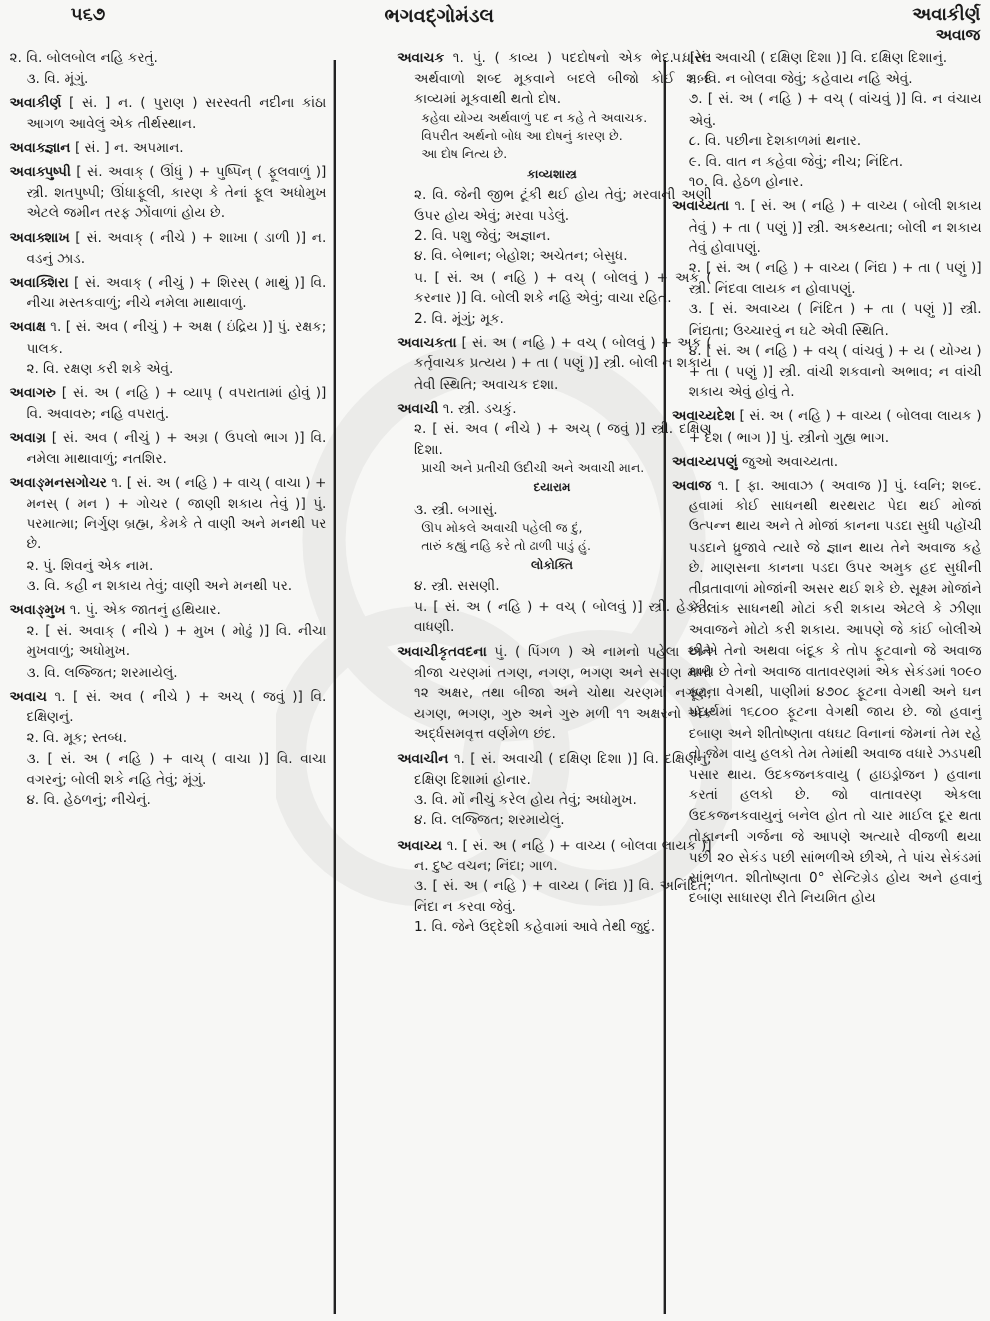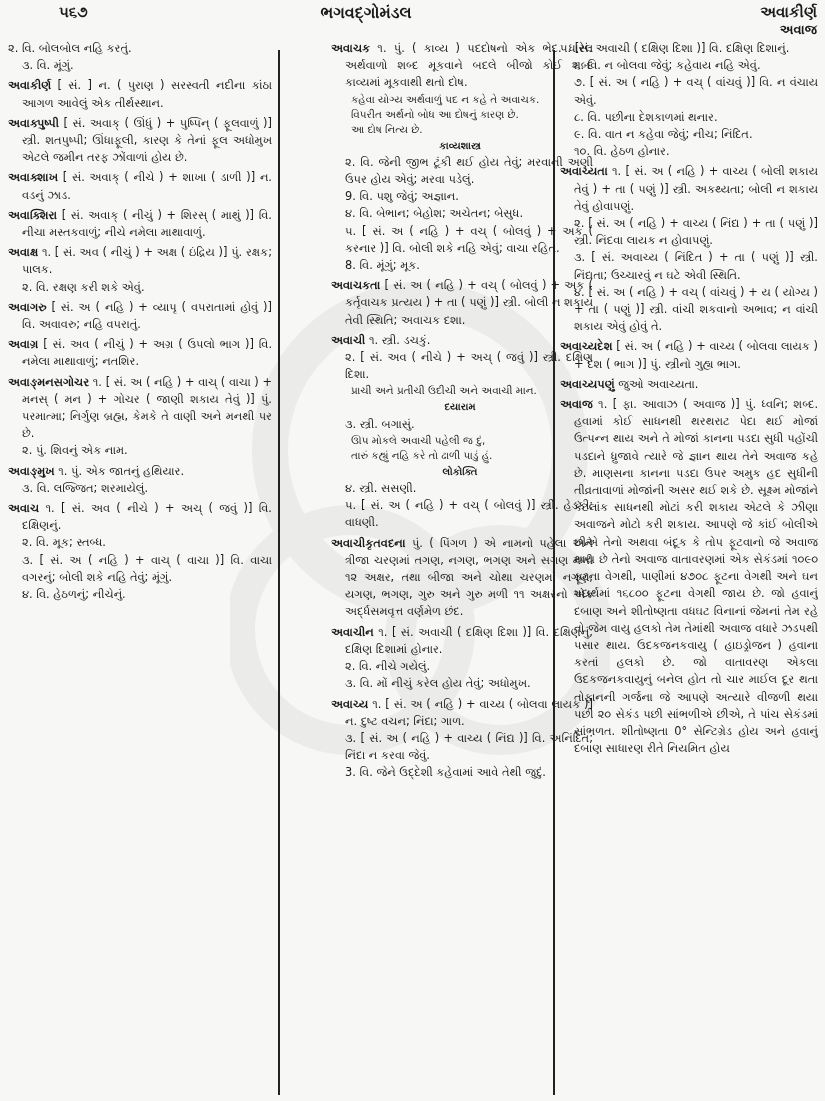--- a/index.html
+++ b/index.html
@@ -58,20 +58,23 @@
 
 <div class="col col1">
     <div class="entry">
       <div class="first"><span>૨. વિ. બોલબોલ નહિ કરતું.</span></div>
       <div class="sense"><span>૩. વિ. મૂંગું.</span></div>
     </div>
     <div class="entry">
       <div class="first"><span class="hw">અવાકીર્ણ</span> <span>[ સં. ] ન. ( પુરાણ ) સરસ્વતી નદીના કાંઠા આગળ આવેલું એક તીર્થસ્થાન.</span></div>
     </div>
     <div class="entry">
+      <div class="first"><span class="hw">અવાક્જ્ઞાન</span> <span>[ સં. ] ન. અપમાન.</span></div>
+    </div>
+    <div class="entry">
       <div class="first"><span class="hw">અવાક્પુષ્પી</span> <span>[ સં. અવાક્ ( ઊંધું ) + પુષ્પિન્ ( ફૂલવાળું )] સ્ત્રી. શતપુષ્પી; ઊંધાફૂલી, કારણ કે તેનાં ફૂલ અધોમુખ એટલે જમીન તરફ ઝોંવાળાં હોય છે.</span></div>
     </div>
     <div class="entry">
       <div class="first"><span class="hw">અવાક્શાખ</span> <span>[ સં. અવાક્ ( નીચે ) + શાખા ( ડાળી )] ન. વડનું ઝાડ.</span></div>
     </div>
     <div class="entry">
       <div class="first"><span class="hw">અવાક્શિરા</span> <span>[ સં. અવાક્ ( નીચું ) + શિરસ્ ( માથું )] વિ. નીચા મસ્તકવાળું; નીચે નમેલા માથાવાળું.</span></div>
     </div>
     <div class="entry">
       <div class="first"><span class="hw">અવાક્ષ</span> <span>૧. [ સં. અવ ( નીચું ) + અક્ષ ( ઇંદ્રિય )] પું. રક્ષક; પાલક.</span></div>
@@ -79,44 +82,46 @@
     </div>
     <div class="entry">
       <div class="first"><span class="hw">અવાગરુ</span> <span>[ સં. અ ( નહિ ) + વ્યાપૃ ( વપરાતામાં હોવું )] વિ. અવાવરુ; નહિ વપરાતું.</span></div>
     </div>
     <div class="entry">
       <div class="first"><span class="hw">અવાગ્ર</span> <span>[ સં. અવ ( નીચું ) + અગ્ર ( ઉપલો ભાગ )] વિ. નમેલા માથાવાળું; નતશિર.</span></div>
     </div>
     <div class="entry">
       <div class="first"><span class="hw">અવાઙ્મનસગોચર</span> <span>૧. [ સં. અ ( નહિ ) + વાચ્ ( વાચા ) + મનસ્ ( મન ) + ગોચર ( જાણી શકાય તેવું )] પું. પરમાત્મા; નિર્ગુણ બ્રહ્મ, કેમકે તે વાણી અને મનથી પર છે.</span></div>
       <div class="sense"><span>૨. પું. શિવનું એક નામ.</span></div>
+      <div class="sense"><span>૩. વિ. કહી ન શકાય તેવું; વાણી અને મનથી પર.</span></div>
     </div>
     <div class="entry">
       <div class="first"><span class="hw">અવાઙ્મુખ</span> <span>૧. પું. એક જાતનું હથિયાર.</span></div>
+      <div class="sense"><span>૨. [ સં. અવાક્ ( નીચે ) + મુખ ( મોઢું )] વિ. નીચા મુખવાળું; અધોમુખ.</span></div>
       <div class="sense"><span>૩. વિ. લજ્જિત; શરમાયેલું.</span></div>
     </div>
     <div class="entry">
       <div class="first"><span class="hw">અવાચ</span> <span>૧. [ સં. અવ ( નીચે ) + અચ્ ( જવું )] વિ. દક્ષિણનું.</span></div>
       <div class="sense"><span>૨. વિ. મૂક; સ્તબ્ધ.</span></div>
       <div class="sense"><span>૩. [ સં. અ ( નહિ ) + વાચ્ ( વાચા )] વિ. વાચા વગરનું; બોલી શકે નહિ તેવું; મૂંગું.</span></div>
       <div class="sense"><span>૪. વિ. હેઠળનું; નીચેનું.</span></div>
     </div>
   </div>
 <div class="col col2">
     <div class="entry">
       <div class="first"><span class="hw">અવાચક</span> <span>૧. પું. ( કાવ્ય ) પદદોષનો એક ભેદ. ધારેલ અર્થવાળો શબ્દ મૂકવાને બદલે બીજો કોઈ શબ્દ કાવ્યમાં મૂકવાથી થતો દોષ.</span></div>
       <div class="quote">કહેવા યોગ્ય અર્થવાળું પદ ન કહે તે અવાચક.</div>
       <div class="quote">વિપરીત અર્થનો બોધ આ દોષનું કારણ છે.</div>
       <div class="quote">આ દોષ નિત્ય છે.</div>
       <div class="source">કાવ્યશાસ્ત્ર</div>
       <div class="sense">૨. વિ. જેની જીભ ટૂંકી થઈ હોય તેવું; મરવાની અણી ઉપર હોય એવું; મરવા પડેલું.</div>
-      <div class="sense">9. વિ. પશુ જેવું; અજ્ઞાન.</div>
+      <div class="sense">2. વિ. પશુ જેવું; અજ્ઞાન.</div>
       <div class="sense">૪. વિ. બેભાન; બેહોશ; અચેતન; બેસુધ.</div>
       <div class="sense">૫. [ સં. અ ( નહિ ) + વચ્ ( બોલવું ) + અક ( કરનાર )] વિ. બોલી શકે નહિ એવું; વાચા રહિત.</div>
-      <div class="sense">8. વિ. મૂંગું; મૂક.</div>
+      <div class="sense">2. વિ. મૂંગું; મૂક.</div>
     </div>
     <div class="entry">
       <div class="first"><span class="hw">અવાચકતા</span> <span>[ સં. અ ( નહિ ) + વચ્ ( બોલવું ) + અક ( કર્તૃવાચક પ્રત્યય ) + તા ( પણું )] સ્ત્રી. બોલી ન શકાય તેવી સ્થિતિ; અવાચક દશા.</span></div>
     </div>
     <div class="entry">
       <div class="first"><span class="hw">અવાચી</span> <span>૧. સ્ત્રી. ડચકું.</span></div>
       <div class="sense"><span>૨. [ સં. અવ ( નીચે ) + અચ્ ( જવું )] સ્ત્રી. દક્ષિણ દિશા.</span></div>
       <div class="quote">પ્રાચી અને પ્રતીચી ઉદીચી અને અવાચી માન.</div>
       <div class="source">દયારામ</div>
       <div class="sense">૩. સ્ત્રી. બગાસું.</div>
@@ -124,27 +129,27 @@
       <div class="quote">તારું કહ્યું નહિ કરે તો ઢાળી પાડું હું.</div>
       <div class="source">લોકોક્તિ</div>
       <div class="sense">૪. સ્ત્રી. સસણી.</div>
       <div class="sense">૫. [ સં. અ ( નહિ ) + વચ્ ( બોલવું )] સ્ત્રી. હેડકી; વાધણી.</div>
     </div>
     <div class="entry">
       <div class="first"><span class="hw">અવાચીકૃતવદના</span> <span>પું. ( પિંગળ ) એ નામનો પહેલા અને ત્રીજા ચરણમાં તગણ, નગણ, ભગણ અને સગણ મળી ૧૨ અક્ષર, તથા બીજા અને ચોથા ચરણમાં નગણ, યગણ, ભગણ, ગુરુ અને ગુરુ મળી ૧૧ અક્ષરનો એક અર્દ્ધસમવૃત્ત વર્ણમેળ છંદ.</span></div>
     </div>
     <div class="entry">
       <div class="first"><span class="hw">અવાચીન</span> <span>૧. [ સં. અવાચી ( દક્ષિણ દિશા )] વિ. દક્ષિણનું; દક્ષિણ દિશામાં હોનાર.</span></div>
-      <div class="sense"><span>૨. વિ. નીચે ગયેલું.</span></div>
       <div class="sense"><span>૩. વિ. મોં નીચું કરેલ હોય તેવું; અધોમુખ.</span></div>
+      <div class="sense"><span>૪. વિ. લજ્જિત; શરમાયેલું.</span></div>
     </div>
     <div class="entry">
       <div class="first"><span class="hw">અવાચ્ય</span> <span>૧. [ સં. અ ( નહિ ) + વાચ્ય ( બોલવા લાયક )] ન. દુષ્ટ વચન; નિંદા; ગાળ.</span></div>
       <div class="sense"><span>૩. [ સં. અ ( નહિ ) + વાચ્ય ( નિંદ્ય )] વિ. અનિંદિત; નિંદા ન કરવા જેવું.</span></div>
-      <div class="sense"><span>3. વિ. જેને ઉદ્દેશી કહેવામાં આવે તેથી જુદું.</span></div>
+      <div class="sense"><span>1. વિ. જેને ઉદ્દેશી કહેવામાં આવે તેથી જુદું.</span></div>
     </div>
   </div>
 <div class="col col3">
     <div class="entry">
       <div class="first"><span>૫. [સં. અવાચી ( દક્ષિણ દિશા )] વિ. દક્ષિણ દિશાનું.</span></div>
       <div class="sense"><span>૬. વિ. ન બોલવા જેવું; કહેવાય નહિ એવું.</span></div>
       <div class="sense"><span>૭. [ સં. અ ( નહિ ) + વચ્ ( વાંચવું )] વિ. ન વંચાય એવું.</span></div>
       <div class="sense"><span>૮. વિ. પછીના દેશકાળમાં થનાર.</span></div>
       <div class="sense"><span>૯. વિ. વાત ન કહેવા જેવું; નીચ; નિંદિત.</span></div>
       <div class="sense"><span>૧૦. વિ. હેઠળ હોનાર.</span></div>

